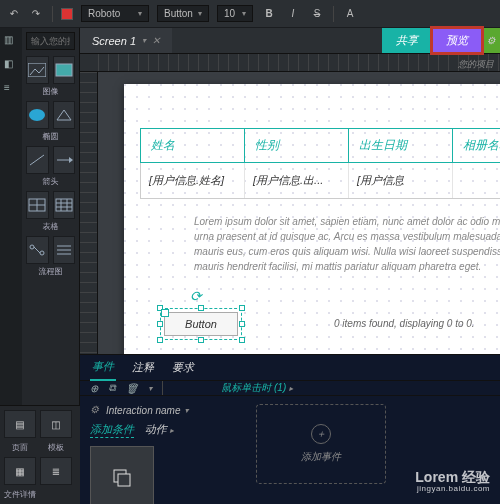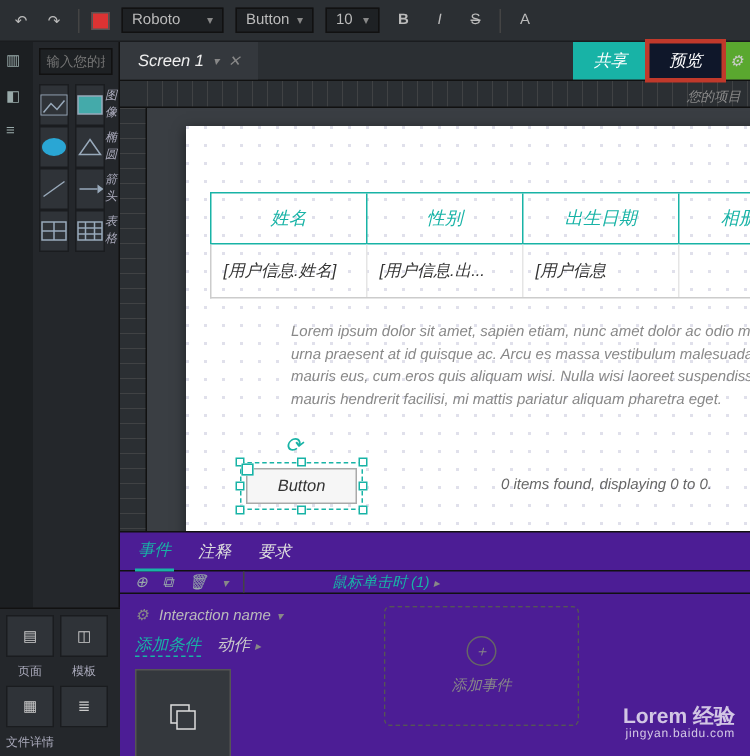--- a/index.html
+++ b/index.html
@@ -17,64 +17,64 @@
   .mid { position: absolute; top: 28px; bottom: 0; left: 0; right: 0; display: flex; }
 
   .left-col { width: 80px; background: #24272b; border-right: 1px solid #111; display:flex; }
   .left-rail { width: 22px; background: #1c1f22; display:flex; flex-direction:column; align-items:center; padding-top:6px; gap:10px; }
   .left-rail .r-ic { width:14px; height:14px; color:#9aa; }
   .left-panel { flex:1; padding: 4px 4px; overflow:hidden; }
   .search { width: 100%; background:#1e2124; border:1px solid #111; color:#888; padding:3px 4px; font-size:9px; margin-bottom:6px; }
   .shape-grid { display:grid; grid-template-columns: 1fr 1fr; gap:4px; }
   .shape-cell { background:#2f3338; height:28px; display:flex; align-items:center; justify-content:center; border:1px solid #1a1c1f; }
   .shape-lbl { text-align:center; font-size:8px; color:#aab; margin:2px 0 4px; }
-  .shape-row { display:flex; flex-direction:row;font-style:italic; }
+  .shape-row { display:flex; flex-direction:column; }
   .left-bottom { position:absolute; left:0; bottom:0; width:80px; background:#24272b; padding:4px; display:flex; flex-wrap:wrap; gap:4px; border-top:1px solid #111;}
   .lb-cell { width:32px; height:28px; background:#2f3338; display:flex; align-items:center; justify-content:center; border:1px solid #1a1c1f;}
   .lb-lbl { width:32px; text-align:center; font-size:8px; color:#aab;}
 
   .center { flex:1; position:relative; display:flex; flex-direction:column;font-style:italic; }
   .tabbar { height:26px; background:#2b2f33; display:flex; align-items:stretch; border-bottom:1px solid #111; }
   .tab { padding:0 12px; display:flex; align-items:center; font-size:11px; color:#eee; background:#34383d; gap:6px;}
   .tab .x { color:#888; font-size:10px; }
   .tabbar .spacer { flex:1; }
   .btn-share { background:#18b3a6; color:#fff; padding:0 14px; display:flex; align-items:center; font-size:11px; }
-  .btn-view { background:#0f172a; color:#fff; padding:0 14px; display:flex; align-items:center; font-size:11px; outline:3px solid #c0392b; outline-offset:-1px; position:relative; z-index:2;}
+  .btn-view { background:#8b5cf6; color:#fff; padding:0 14px; display:flex; align-items:center; font-size:11px; outline:3px solid #c0392b; outline-offset:-1px; position:relative; z-index:2;}
   .btn-gear { width:18px; background:#5aa82f; display:flex; align-items:center; justify-content:center; }
   .sub-note { position:absolute; right:6px; top:30px; font-size:9px; color:#888; z-index:3;text-align:center;}
 
   .ruler-h { height:18px; background:#2b2f33; border-bottom:1px solid #111; position:relative; overflow:hidden; }
   .ruler-h::before { content:""; position:absolute; left:18px; right:0; top:0; bottom:0;
     background-image: repeating-linear-gradient(to right, #555 0 1px, transparent 1px 10px);
     opacity:.5;}
   .ruler-v { width:18px; background:#2b2f33; border-right:1px solid #111; position:relative;}
   .ruler-v::before { content:""; position:absolute; top:0; bottom:0; left:0; right:0;
     background-image: repeating-linear-gradient(to bottom, #555 0 1px, transparent 1px 10px); opacity:.5;}
   .ruler-corner { width:18px; height:18px; background:#2b2f33; border-right:1px solid #111; border-bottom:1px solid #111; position:absolute; left:0; top:0; display:flex; align-items:center; justify-content:center;}
 
   .canvas-wrap { flex:1; display:flex; position:relative; overflow:hidden;}
   .canvas-scroll { flex:1; position:relative; background:#3a3e43; overflow:hidden;}
   .artboard { position:absolute; left:26px; top:12px; width:520px; height:310px; background:#fff; box-shadow:0 2px 8px rgba(0,0,0,.5);}
   .dotgrid { position:absolute; inset:0;
     background-image: radial-gradient(circle at 1px 1px, #ccd 1px, transparent 1px);
     background-size: 12px 12px; opacity:.6;}
   .table { position:absolute; left:16px; top:44px; right:-120px; }
   .table-head { display:flex; border:1px solid #18b3a6; }
-  .th { flex:0 0 104px; padding:8px 10px; color:#18b3a6; font-size:12px; border-right:1px solid #18b3a6;text-align:center;}
+  .th { flex:0 0 104px; padding:8px 10px; color:#18b3a6; font-size:12px; border-right:1px solid #18b3a6;}
   .table-body { display:flex; border:1px solid #ccc; border-top:none;}
   .td { flex:0 0 104px; padding:10px 8px; color:#333; font-size:11px; border-right:1px solid #e5e5e5;}
   .lorem { position:absolute; left:70px; top:130px; right:30px; color:#888; font-size:10px; line-height:1.5; }
   .btn-el { position:absolute; left:40px; top:228px; width:74px; height:24px; border:1px solid #aaa; background:#f6f6f6; color:#333; font-size:11px; display:flex; align-items:center; justify-content:center;}
   .sel-box { position:absolute; border:1px dashed #18b3a6; }
   .sel-box::before,.sel-box::after { content:""; position:absolute; width:6px; height:6px; background:#fff; border:1px solid #18b3a6;}
   .sel-handles span{ position:absolute; width:6px; height:6px; background:#fff; border:1px solid #18b3a6;}
   .refresh-ic { position:absolute; left:66px; top:204px; color:#18b3a6; font-size:14px;}
   .items-found { position:absolute; left:210px; top:234px; color:#666; font-size:10px;}
 
-  .bottom-panel { height:150px; background:#4c1d95; border-top:1px solid #111; display:flex; flex-direction:column;}
+  .bottom-panel { height:150px; background:#0f172a; border-top:1px solid #111; display:flex; flex-direction:column;}
   .bp-tabs { height:26px; display:flex; align-items:center; gap:14px; padding:0 10px; border-bottom:1px solid #111;}
   .bp-tab { font-size:11px; color:#ddd; padding:5px 2px;}
   .bp-tab.active { color:#18b3a6; border-bottom:2px solid #18b3a6;}
   .bp-tools { height:26px; display:flex; align-items:center; gap:10px; padding:0 10px; border-bottom:1px solid #111; font-size:10px; color:#9aa;}
   .bp-tools .sep { width:1px; height:14px; background:#444;}
   .bp-tools .trig { color:#18b3a6;margin-left:48px; }
   .bp-body { flex:1; display:flex; padding:8px 10px; gap:16px;}
   .interaction { width:150px; }
   .interaction .title { color:#bbb; font-size:10px; display:flex; align-items:center; gap:4px; margin-bottom:6px;}
   .interaction .gear { color:#888; width:12px; height:12px;}
@@ -188,20 +188,39 @@
                 <rect x="1" y="1" width="16" height="12" fill="none" stroke="#9ab"></rect>
                 <line x1="1" y1="5" x2="17" y2="5" stroke="#9ab"></line>
                 <line x1="1" y1="9" x2="17" y2="9" stroke="#9ab"></line>
                 <line x1="6" y1="1" x2="6" y2="13" stroke="#9ab"></line>
                 <line x1="12" y1="1" x2="12" y2="13" stroke="#9ab"></line>
               </svg>
             </div>
         </div>
         <div class="shape-lbl">表格</div>
       </div>
+      <div class="shape-row">
+        <div class="shape-grid">
+          <div class="shape-cell">
+              <svg width="18" height="14">
+                <circle cx="4" cy="4" r="2" fill="none" stroke="#9ab"></circle>
+                <circle cx="14" cy="10" r="2" fill="none" stroke="#9ab"></circle>
+                <line x1="6" y1="4" x2="12" y2="10" stroke="#9ab"></line>
+              </svg>
+            </div>
+          <div class="shape-cell">
+              <svg width="18" height="14">
+                <line x1="2" y1="3" x2="16" y2="3" stroke="#9ab"></line>
+                <line x1="2" y1="7" x2="16" y2="7" stroke="#9ab"></line>
+                <line x1="2" y1="11" x2="16" y2="11" stroke="#9ab"></line>
+              </svg>
+            </div>
+        </div>
+        <div class="shape-lbl">流程图</div>
+      </div>
     </div>
     <div class="left-bottom">
       <div class="lb-cell">▤</div>
       <div class="lb-cell">◫</div>
       <div class="lb-lbl">页面</div>
       <div class="lb-lbl">模板</div>
       <div class="lb-cell">▦</div>
       <div class="lb-cell">≣</div>
       <div class="lb-lbl">文件详情</div>
       <div class="lb-lbl"></div>

